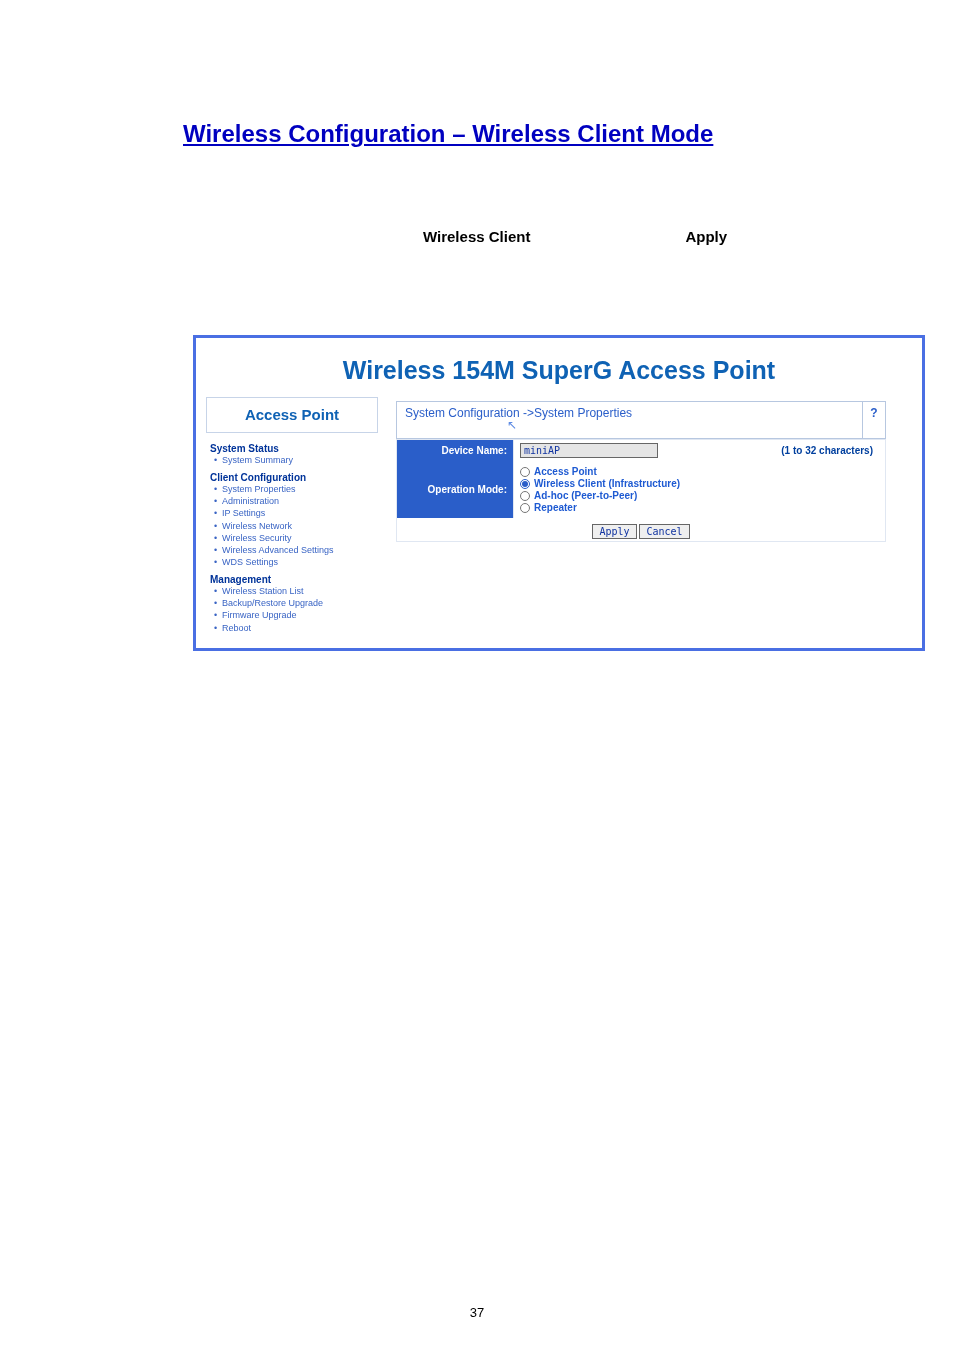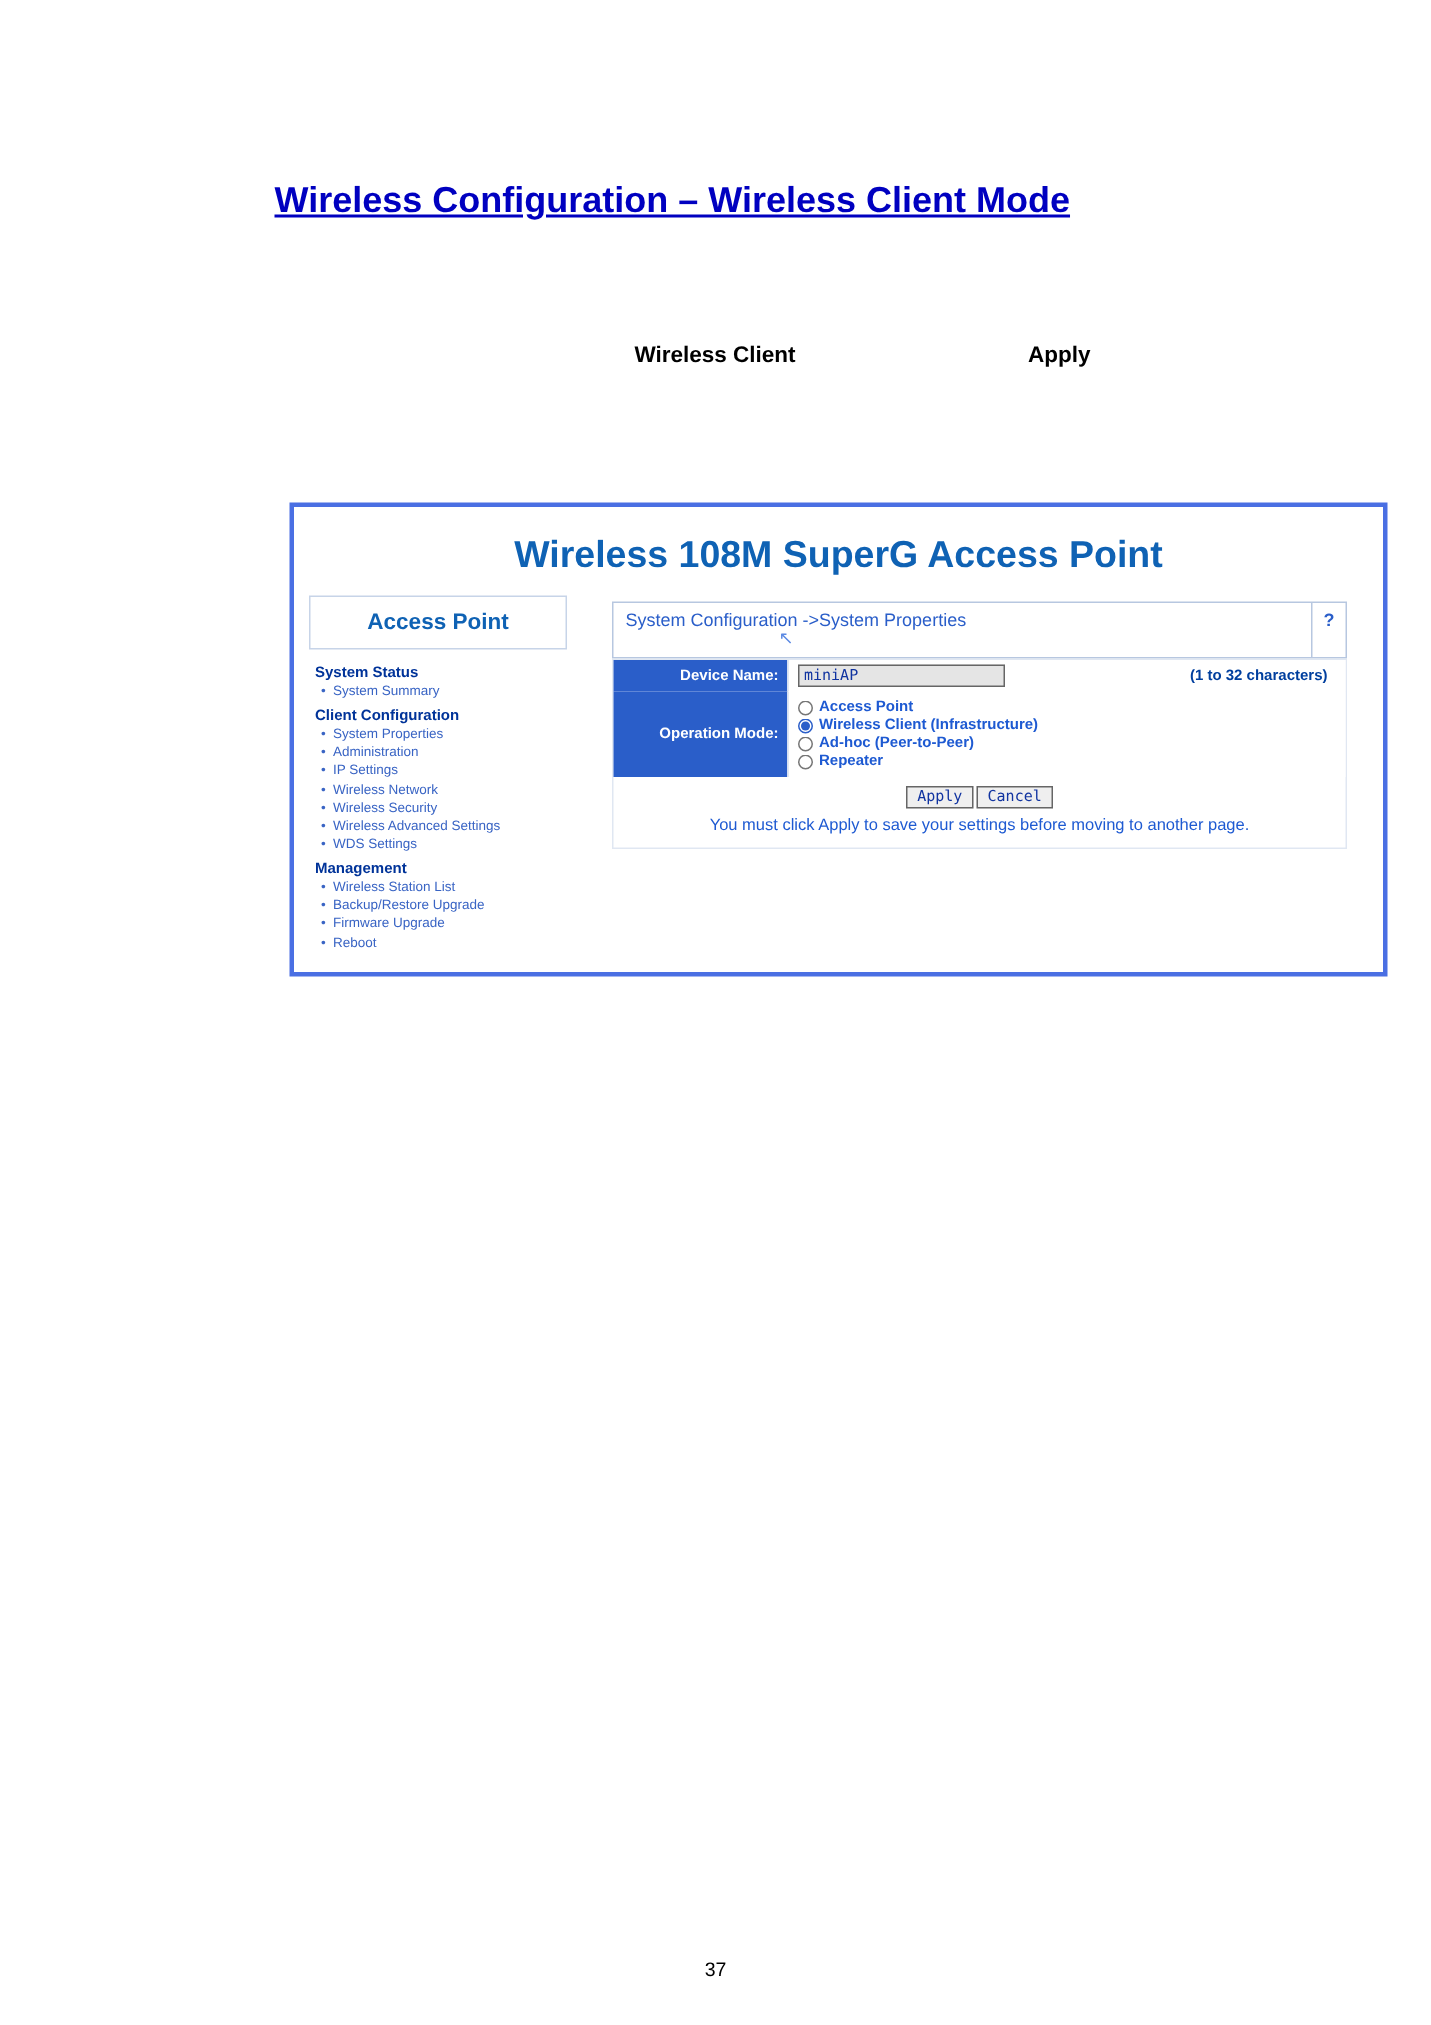--- a/index.html
+++ b/index.html
@@ -51,21 +51,21 @@
   .banner h2 {
     margin: 0;
     color: #0F62B4;
     font-size: 25px;
     font-weight: bold;
   }
   .content-row {
     display: flex;
     align-items: flex-start;
     padding: 0 10px 10px 10px;
-    gap: 30px;
+    gap: 18px;
   }
   .sidebar {
     width: 172px;
     flex-shrink: 0;
   }
   .sb-title-box {
     border: 1px solid #C7D4E8;
     text-align: center;
     padding: 8px 0;
     margin-bottom: 8px;
@@ -232,21 +232,21 @@
 <div class="page">
   <div class="section-title">Wireless Configuration – Wireless Client Mode</div>
 
   <div class="instruction-row">
     <span class="lbl1">Wireless Client</span>
     <span class="lbl2">Apply</span>
   </div>
 
   <div class="bordered-shot">
     <div class="banner">
-      <h2>Wireless 108M SuperG Access Point</h2>
+      <h2>Wireless 154M SuperG Access Point</h2>
     </div>
 
     <div class="content-row">
       <div class="sidebar">
         <div class="sb-title-box">
           <span>Access Point</span>
         </div>
 
         <div class="sb-section-head">System Status</div>
         <ul class="sb-list">
@@ -310,20 +310,19 @@
                     <input type="radio" name="mode" style="">
                     <span>Repeater</span>
                   </label>
               </div>
             </div>
           </div>
           <div class="btn-row">
             <button class="small-btn">Apply</button>
             <button class="small-btn">Cancel</button>
           </div>
-          <div class="note-text">You must click Apply to save your settings before moving to another page.</div>
         </div>
       </div>
     </div>
   </div>
 
   <div class="page-num">37</div>
 </div>
 
 </body></html>

